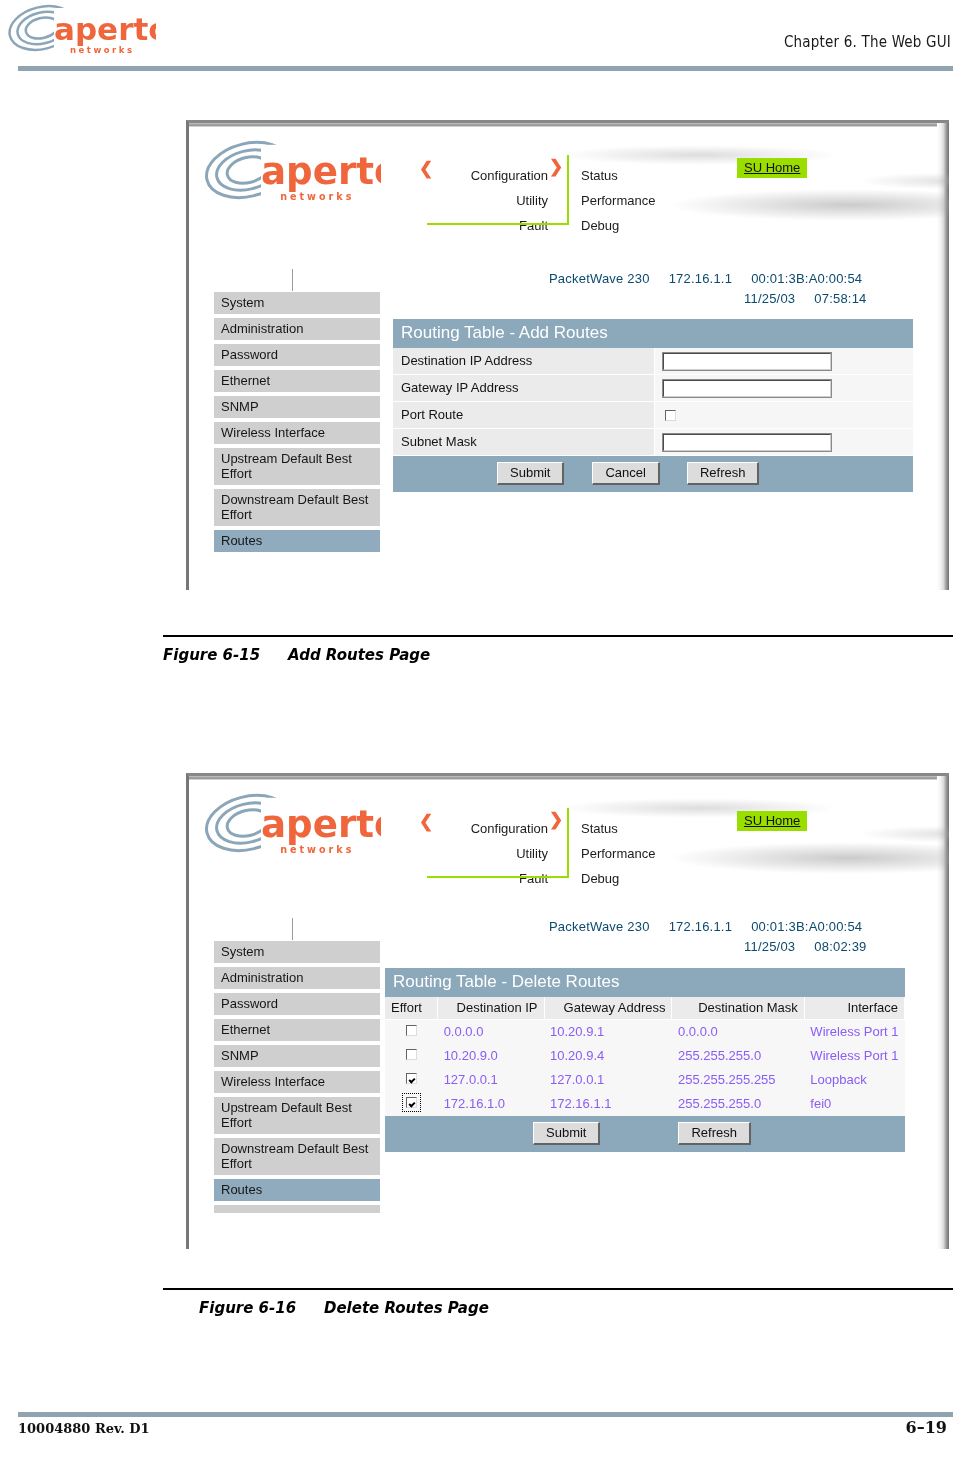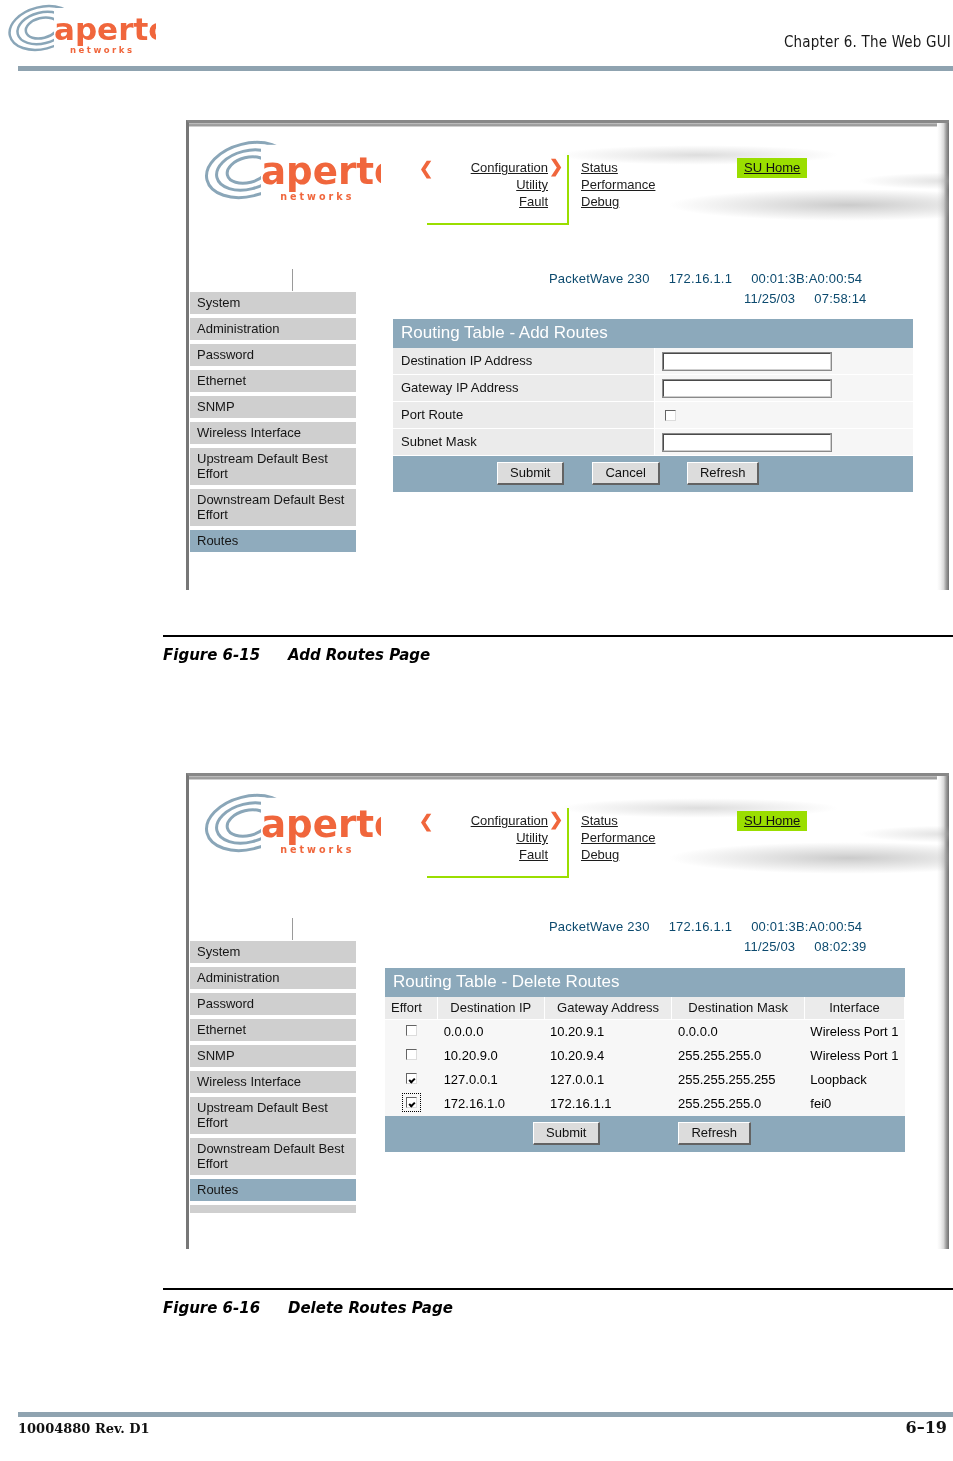--- a/index.html
+++ b/index.html
@@ -59,41 +59,41 @@
     background:
       radial-gradient(ellipse 250px 22px at 330px 68px, rgba(160,160,160,.55) 0%, rgba(160,160,160,0) 72%),
       radial-gradient(ellipse 200px 14px at 180px 18px, rgba(180,180,180,.45) 0%, rgba(180,180,180,0) 70%),
       radial-gradient(ellipse 130px 12px at 430px 44px, rgba(170,170,170,.35) 0%, rgba(170,170,170,0) 70%);
   }
   .logo-gui{position:absolute;left:12px;top:8px;width:180px;height:72px;}
 
   .navblock{position:absolute;}
   .navcol{position:absolute;text-align:right;}
   .navlink{
-    display:block;font-size:13px;color:#1c1c1c;text-decoration:underline;
-    line-height:17px;white-space:nowrap;cursor:pointer;
+    display:block;font-size:13px;color:#1c1c1c;
+    line-height:17px;white-space:nowrap;cursor:pointer;margin-top:8px;
   }
   .navcol.left .navlink{text-align:right;}
   .navcol.right{text-align:left;}
   .navcol.right .navlink{text-align:left;}
   .nav-rule-v{position:absolute;width:2px;background:#9ade00;}
   .nav-rule-h{position:absolute;height:2px;background:#9ade00;}
   .paren{position:absolute;color:#f0663c;font-size:17px;font-weight:bold;}
   .su-home{
     position:absolute;background:#9ade00;padding:2px 7px 3px 7px;
     font-size:13px;color:#111;text-decoration:underline;white-space:nowrap;cursor:pointer;
   }
 
   .devinfo{
     position:absolute;font-size:13px;color:#0c4a6e;white-space:nowrap;
     letter-spacing:.2px;
   }
 
   
-  .sidebar{position:absolute;}
+  .sidebar{position:absolute;padding-left:24px;}
   .side-stub{position:absolute;width:1px;background:#9a9a9a;}
   .side-item{
     background:#cfcfcf;color:#161616;font-size:13px;
     padding:3px 6px 4px 7px;margin-bottom:2px;border:1px solid #ffffff;
     box-sizing:border-box;line-height:15px;cursor:pointer;
   }
   .side-item.active{background:#8fabbd;}
 
   
   .panel{position:absolute;}
@@ -138,26 +138,26 @@
     padding:2px 12px 3px 12px;box-sizing:border-box;
     border-top:1px solid #ffffff;border-left:1px solid #ffffff;
     border-right:2px solid #636363;border-bottom:2px solid #636363;
     cursor:pointer;white-space:nowrap;
   }
 
   
   .dtable{width:100%;border-collapse:collapse;}
   .dtable th{
     background:#ebebeb;color:#141414;font-size:13px;font-weight:normal;
-    text-align:center;padding:3px 6px 4px 6px;
+    text-align:right;padding:3px 6px 4px 6px;
     border-right:1px solid #ffffff;border-bottom:1px solid #ffffff;
     white-space:nowrap;
   }
   .dtable td{
-    background:#f7f7f7;color:#000000;font-size:13px;
+    background:#f7f7f7;color:#8b5cf6;font-size:13px;
     padding:4px 6px 5px 6px;white-space:nowrap;
   }
   .dtable td.cbcell{text-align:center;}
 </style>
 </head>
 <body>
 
 <div class="page-header">
 
   <div class="logo-doc">
@@ -417,19 +417,19 @@
         <button class="btn">Submit</button>
         <div style="width:78px;"></div>
         <button class="btn">Refresh</button>
       </div>
     </div>
 
   </div>
 </div>
 
 <div class="cap-rule" style="top:1288px;"></div>
-<div class="caption" style="top:1299px;">
+<div class="caption" style="top:1299px;margin-left:36px;">
   <span class="num">Figure 6-16</span><span>Delete Routes Page</span>
 </div>
 
 <div class="rule-bottom"></div>
 <div class="footer-left">10004880 Rev. D1</div>
 <div class="footer-right">6–19</div>
 
 </body></html>

